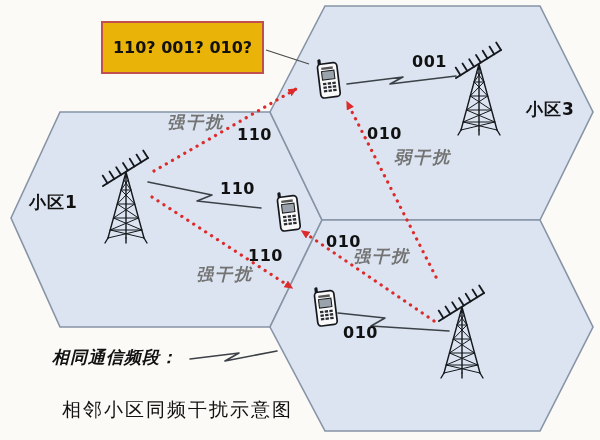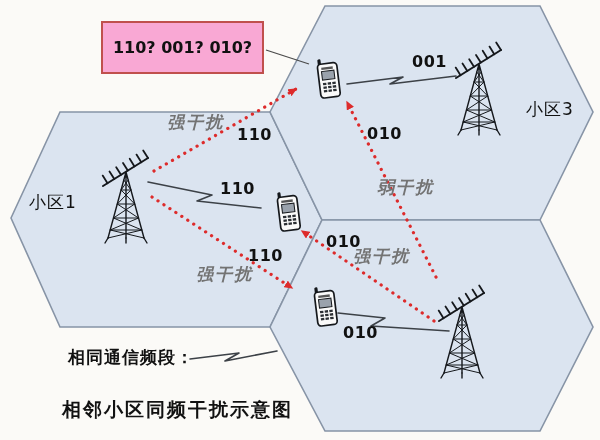--- a/index.html
+++ b/index.html
@@ -6,27 +6,27 @@
   body{
     width:600px;height:440px;
     background:#fbfaf7;
     font-family:"DejaVu Sans","Liberation Sans",sans-serif;
     overflow:hidden;
   }
   .stage{position:relative;width:600px;height:440px;}
   .stage svg{position:absolute;left:0;top:0;}
   .lbl{position:absolute;white-space:nowrap;color:#111;}
   .sig{font-size:16px;font-weight:600;letter-spacing:0.5px;}
-  .cellname{font-size:17px;font-weight:400;letter-spacing:1px;}
+  .cellname{font-size:17px;font-weight:700;letter-spacing:1px;}
   .interf{font-size:17px;font-weight:bold;color:#737373;letter-spacing:2px;font-style:italic;}
   .legendtxt{font-size:17px;font-weight:bold;letter-spacing:1px;}
   .caption{font-size:19px;font-weight:500;letter-spacing:2px;}
   .callout{
     position:absolute;left:101px;top:21px;width:163px;height:53px;
-    background:#f9a8d4;border:2px solid #c0504d;
+    background:#eab308;border:2px solid #c0504d;
     display:flex;flex-direction:column;justify-content:center;align-items:center;
     box-sizing:border-box;
   }
   .callout div{font-size:16px;font-weight:bold;color:#111;line-height:23px;white-space:nowrap;}
 </style>
 </head>
 <body>
 
 <div class="stage">
 
@@ -104,18 +104,18 @@
   <div class="lbl sig" style="left:220px;top:179px;">110</div>
   <div class="lbl sig" style="left:248px;top:246px;">110</div>
   <div class="lbl sig" style="left:412px;top:52px;">001</div>
   <div class="lbl sig" style="left:367px;top:124px;">010</div>
   <div class="lbl sig" style="left:326px;top:232px;">010</div>
   <div class="lbl sig" style="left:343px;top:323px;">010</div>
 
   <div class="lbl interf" style="left:167px;top:111px;">强干扰</div>
   <div class="lbl interf" style="left:196px;top:263px;">强干扰</div>
   <div class="lbl interf" style="left:353px;top:245px;">强干扰</div>
-  <div class="lbl interf" style="left:377px;top:146px;margin-top:30px;">弱干扰</div>
+  <div class="lbl interf" style="left:394px;top:146px;">弱干扰</div>
 
-  <div class="lbl legendtxt" style="left:68px;top:346px;">相同通信频段：</div>
-  <div class="lbl caption" style="left:62px;top:397px;font-weight:bold;">相邻小区同频干扰示意图</div>
+  <div class="lbl legendtxt" style="left:52px;top:346px;font-style:italic;">相同通信频段：</div>
+  <div class="lbl caption" style="left:62px;top:397px;">相邻小区同频干扰示意图</div>
 
 </div>
 
 </body></html>

